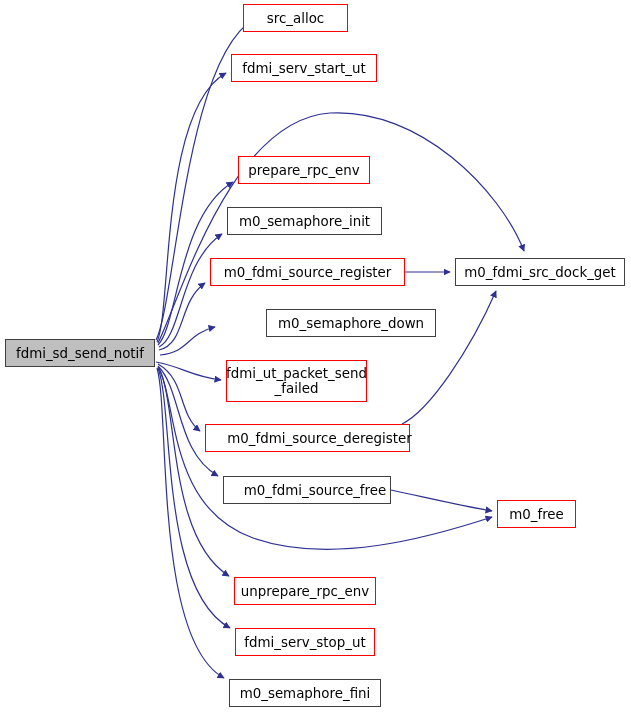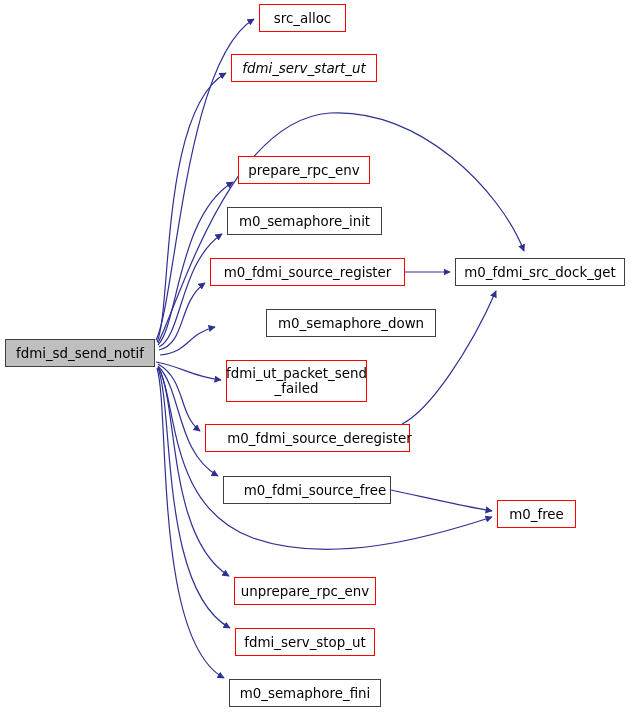--- a/index.html
+++ b/index.html
@@ -55,22 +55,22 @@
         <path d="M159,368 C178,406 168,538 229,576" fill="none" stroke="#2e3192" stroke-width="1.2" marker-end="url(#arrow)"></path>
         <path d="M158,368 C174,410 160,590 230,628" fill="none" stroke="#2e3192" stroke-width="1.2" marker-end="url(#arrow)"></path>
         <path d="M157,368 C170,412 154,640 224,678" fill="none" stroke="#2e3192" stroke-width="1.2" marker-end="url(#arrow)"></path>
         <path d="M405,272 L450,272" fill="none" stroke="#2e3192" stroke-width="1.2" marker-end="url(#arrow)"></path>
         <path d="M402,424 C430,410 470,350 496,291" fill="none" stroke="#2e3192" stroke-width="1.2" marker-end="url(#arrow)"></path>
         <path d="M391,490 C420,496 457,505 492,511" fill="none" stroke="#2e3192" stroke-width="1.2" marker-end="url(#arrow)"></path>
       </g>
   </svg>
   <div id="node-layer">
       <div class="node root" style="left: 5px; top: 339px; width: 150px; height: 28px;">fdmi_sd_send_notif</div>
-      <div class="node red" style="left: 259px; top: 4px; width: 87px; height: 28px;">src_alloc</div>
-      <div class="node red" style="left: 231px; top: 54px; width: 146px; height: 28px; font-style: italic;">fdmi_serv_start_ut</div>
+      <div class="node red" style="left: 243px; top: 4px; width: 105px; height: 28px;">src_alloc</div>
+      <div class="node red" style="left: 231px; top: 54px; width: 146px; height: 28px;">fdmi_serv_start_ut</div>
       <div class="node red" style="left: 238px; top: 156px; width: 132px; height: 28px;">prepare_rpc_env</div>
       <div class="node dark" style="left: 227px; top: 207px; width: 155px; height: 28px;">m0_semaphore_init</div>
       <div class="node red" style="left: 210px; top: 258px; width: 195px; height: 28px;">m0_fdmi_source_register</div>
       <div class="node dark" style="left: 220px; top: 309px; width: 170px; height: 28px; margin-left: 46px;">m0_semaphore_down</div>
       <div class="node red" style="left: 226px; top: 360px; width: 141px; height: 42px;">fdmi_ut_packet_send
 _failed</div>
       <div class="node red" style="left: 205px; top: 424px; width: 205px; height: 28px; padding-left: 24px;">m0_fdmi_source_deregister</div>
       <div class="node dark" style="left: 223px; top: 476px; width: 168px; height: 28px; padding-left: 16px;">m0_fdmi_source_free</div>
       <div class="node red" style="left: 234px; top: 577px; width: 142px; height: 28px;">unprepare_rpc_env</div>
       <div class="node red" style="left: 235px; top: 628px; width: 140px; height: 28px;">fdmi_serv_stop_ut</div>

